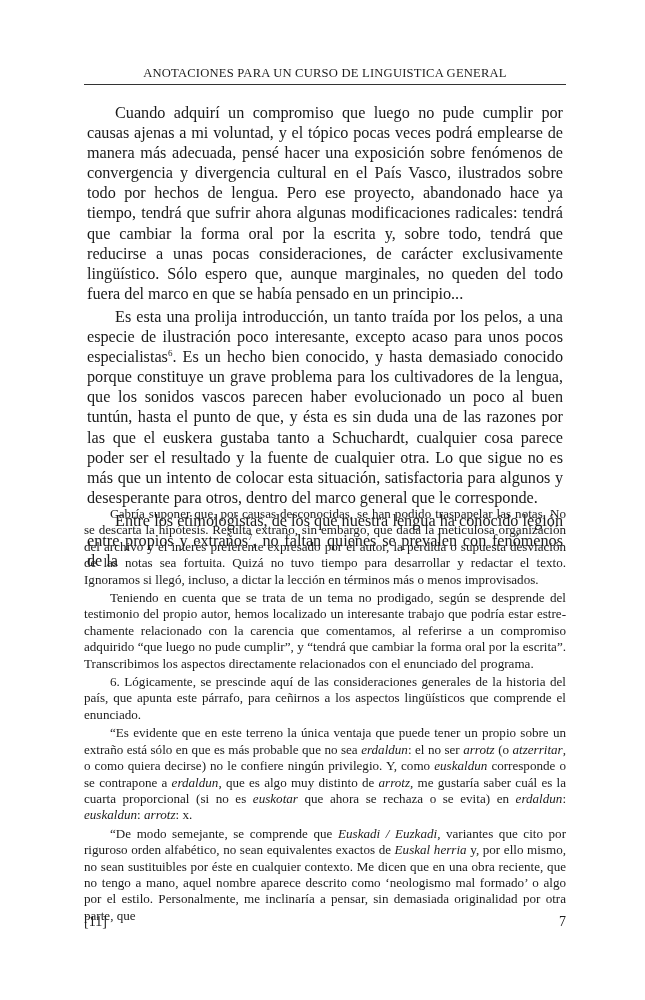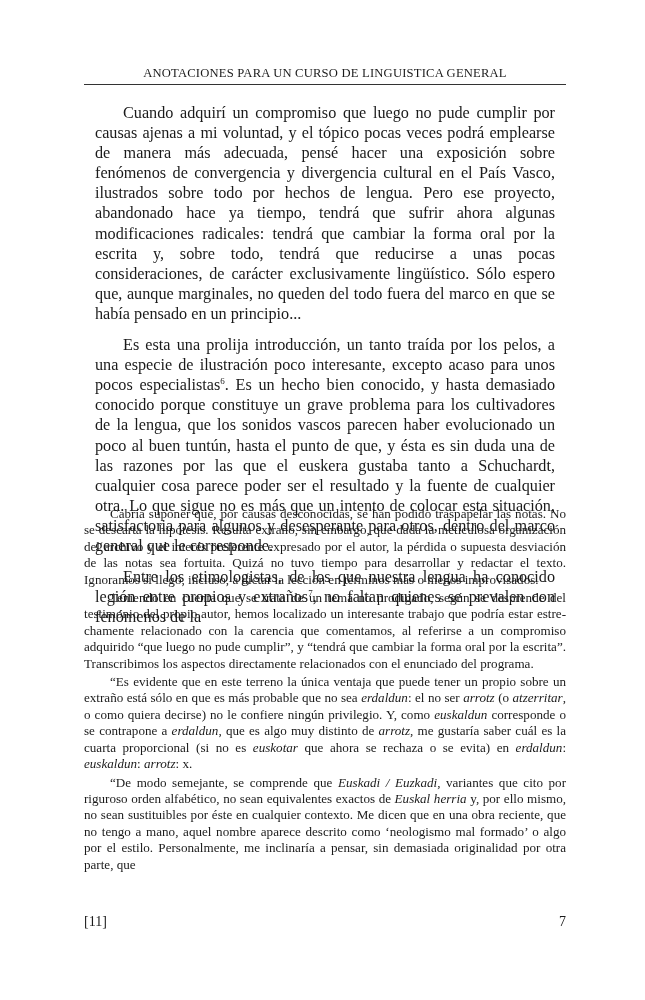--- a/index.html
+++ b/index.html
@@ -30,21 +30,21 @@
     border-bottom: 1px solid #333;
     margin-bottom: 18px;
   }
   .body-text {
     font-size: 16.2px;
     line-height: 20.1px;
     text-align: justify;
     hyphens: manual;
   }
   .body-text p {
-    margin: 11px;
+    margin: 3px;
     text-indent: 28px;
   }
   .notes {
     position: absolute;
     left: 84px;
     top: 506px;
     width: 482px;
     font-size: 13.1px;
     line-height: 16.4px;
     text-align: justify;
@@ -81,20 +81,21 @@
   <div class="body-text">
     <p>Cuando adquirí un compromiso que luego no pude cumplir por causas ajenas a mi voluntad, y el tópico pocas veces podrá emplearse de manera más adecuada, pensé hacer una exposición sobre fenómenos de convergencia y divergencia cultural en el País Vasco, ilustrados sobre todo por hechos de lengua. Pero ese proyecto, abandonado hace ya tiempo, tendrá que sufrir ahora algunas modificaciones radicales: tendrá que cambiar la forma oral por la escrita y, sobre todo, tendrá que reducirse a unas pocas consideraciones, de carácter exclusivamente lingüístico. Sólo espero que, aunque marginales, no queden del todo fuera del marco en que se había pensado en un princi­pio...</p>
     <p><span>Es esta una prolija introducción, un tanto traída por los pelos, a una especie de ilustración poco interesante, excepto acaso para unos pocos espe­cialistas</span><sup>6</sup><span>. Es un hecho bien conocido, y hasta demasiado conocido porque constituye un grave problema para los cultivadores de la lengua, que los sonidos vascos parecen haber evolucionado un poco al buen tuntún, hasta el punto de que, y ésta es sin duda una de las razones por las que el euskera gustaba tanto a Schuchardt, cualquier cosa parece poder ser el resultado y la fuente de cualquier otra. Lo que sigue no es más que un intento de colocar esta situación, satisfactoria para algunos y desesperante para otros, dentro del marco general que le corresponde.</span></p>
     <p><span>Entre los etimologistas, de los que nuestra lengua ha conocido legión entre propios y extraños</span><sup>7</sup><span>, no faltan quienes se prevalen con fenómenos de la</span></p>
   </div>
 </div>
 
 <div class="notes">
   <p>Cabría suponer que, por causas desconocidas, se han podido traspapelar las notas. No se descarta la hipótesis. Resulta extraño, sin embargo, que dada la meticulosa organización del archivo y el interés preferente expresado por el autor, la pérdida o supuesta desviación de las notas sea fortuita. Quizá no tuvo tiempo para desarrollar y redactar el texto. Ignoramos si lle­gó, incluso, a dictar la lección en términos más o menos improvisados.</p>
   <p>Teniendo en cuenta que se trata de un tema no prodigado, según se desprende del testimonio del propio autor, hemos localizado un interesante trabajo que podría estar estre­chamente relacionado con la carencia que comentamos, al referirse a un compromiso adquirido “que luego no pude cumplir”, y “tendrá que cambiar la forma oral por la escrita”. Transcribimos los aspectos directamente relacionados con el enunciado del programa.</p>
+  <p>6. Lógicamente, se prescinde aquí de las consideraciones generales de la historia del país, que apunta este párrafo, para ceñirnos a los aspectos lingüísticos que comprende el enuncia­do.</p>
   <p><span>“Es evidente que en este terreno la única ventaja que puede tener un propio sobre un ex­traño está sólo en que es más probable que no sea </span><i>erdaldun</i><span>: el no ser </span><i>arrotz</i><span> (o </span><i>atzerritar</i><span>, o como quiera decirse) no le confiere ningún privilegio. Y, como </span><i>euskaldun</i><span> corresponde o se contrapone a </span><i>erdaldun</i><span>, que es algo muy distinto de </span><i>arrotz</i><span>, me gustaría saber cuál es la cuarta proporcional (si no es </span><i>euskotar</i><span> que ahora se rechaza o se evita) en </span><i>erdaldun</i><span>: </span><i>euskaldun</i><span>: </span><i>arrotz</i><span>: x.</span></p>
   <p><span>“De modo semejante, se comprende que </span><i>Euskadi / Euzkadi</i><span>, variantes que cito por rigu­roso orden alfabético, no sean equivalentes exactos de </span><i>Euskal herria</i><span> y, por ello mismo, no sean sustituibles por éste en cualquier contexto. Me dicen que en una obra reciente, que no tengo a mano, aquel nombre aparece descrito como ‘neologismo mal formado’ o algo por el estilo. Personalmente, me inclinaría a pensar, sin demasiada originalidad por otra parte, que</span></p>
 </div>
 
 <div class="footer">
   <span>[11]</span>
   <span>7</span>
 </div>
 
 </body></html>

